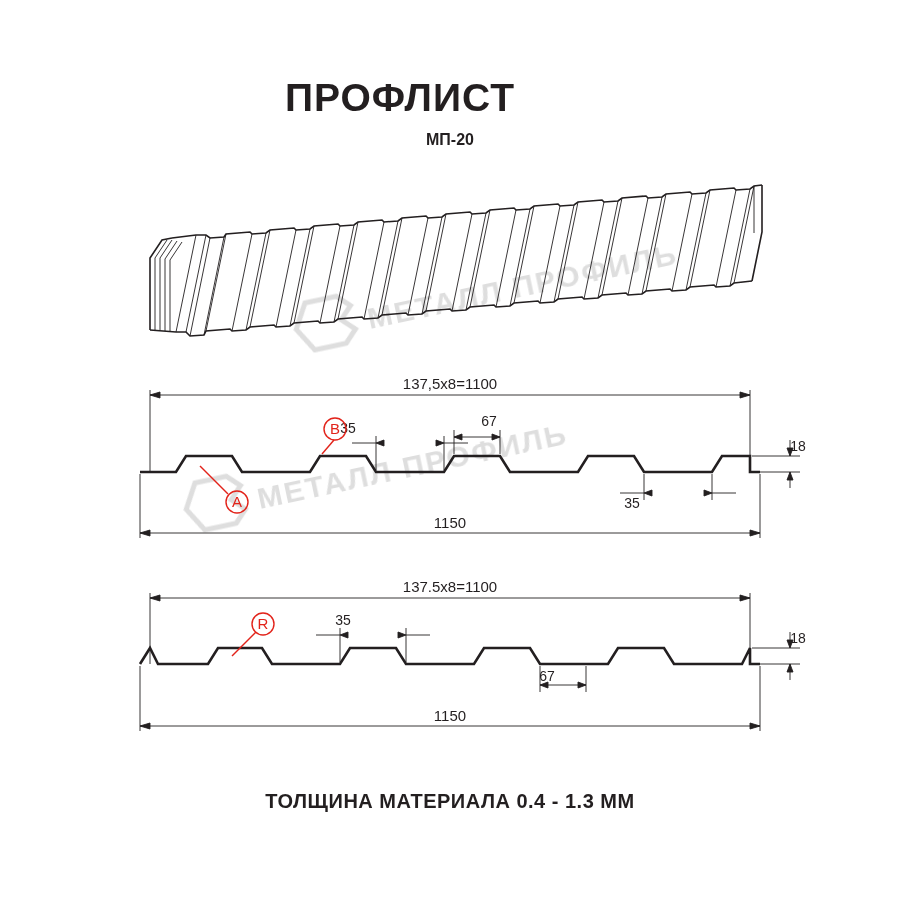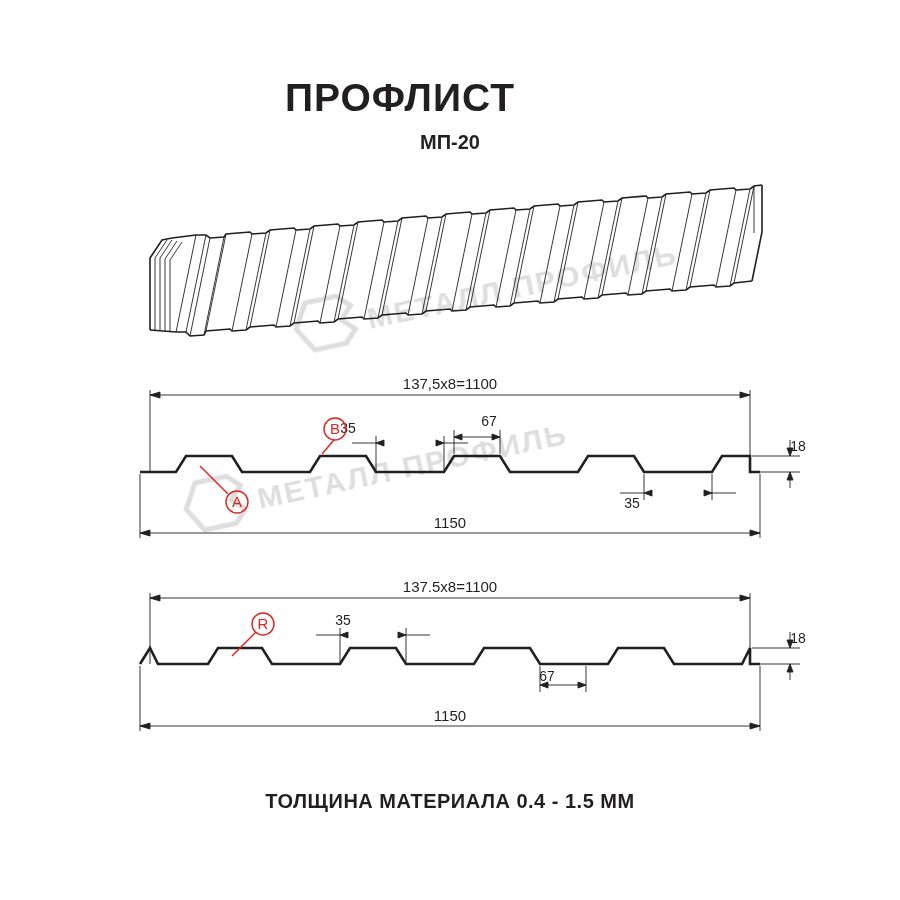--- a/index.html
+++ b/index.html
@@ -31,21 +31,21 @@
     font-weight: bold;
     letter-spacing: 1px;
     line-height: 1.05;
   }
   .subtitle {
     position: absolute;
     left: 0;
     top: 131px;
     width: 900px;
     text-align: center;
-    font-size: 20px;
+    font-size: 16px;
     font-weight: bold;
   }
   .footnote {
     position: absolute;
     left: 0;
     top: 790px;
     width: 900px;
     text-align: center;
     font-size: 20px;
     font-weight: bold;
@@ -69,21 +69,21 @@
   .thin { stroke-width: 0.9; }
   .thick { stroke-width: 2.6; }
   .med { stroke-width: 1.6; }
   .red { stroke: #e2231a; fill: none; stroke-width: 1.4; }
 </style>
 </head>
 <body>
 
 <div class="title">ПРОФЛИСТ</div>
 <div class="subtitle">МП-20</div>
-<div class="footnote">ТОЛЩИНА МАТЕРИАЛА 0.4 - 1.5 ММ</div>
+<div class="footnote">ТОЛЩИНА МАТЕРИАЛА 0.4 - 1.3 ММ</div>
 
 <svg id="sheet" viewBox="0 0 900 900">
 
   <g opacity="0.85">
     <g transform="translate(290,300) rotate(-12)">
       <g>
         <path d="M0 30 L14 6 L46 6 L58 18 L46 30 L58 42 L46 54 L14 54 Z" fill="none" stroke="#d8d8d8" stroke-width="5"></path>
       </g>
       <text class="wm-text" x="72" y="45">МЕТАЛЛ ПРОФИЛЬ</text>
     </g>

